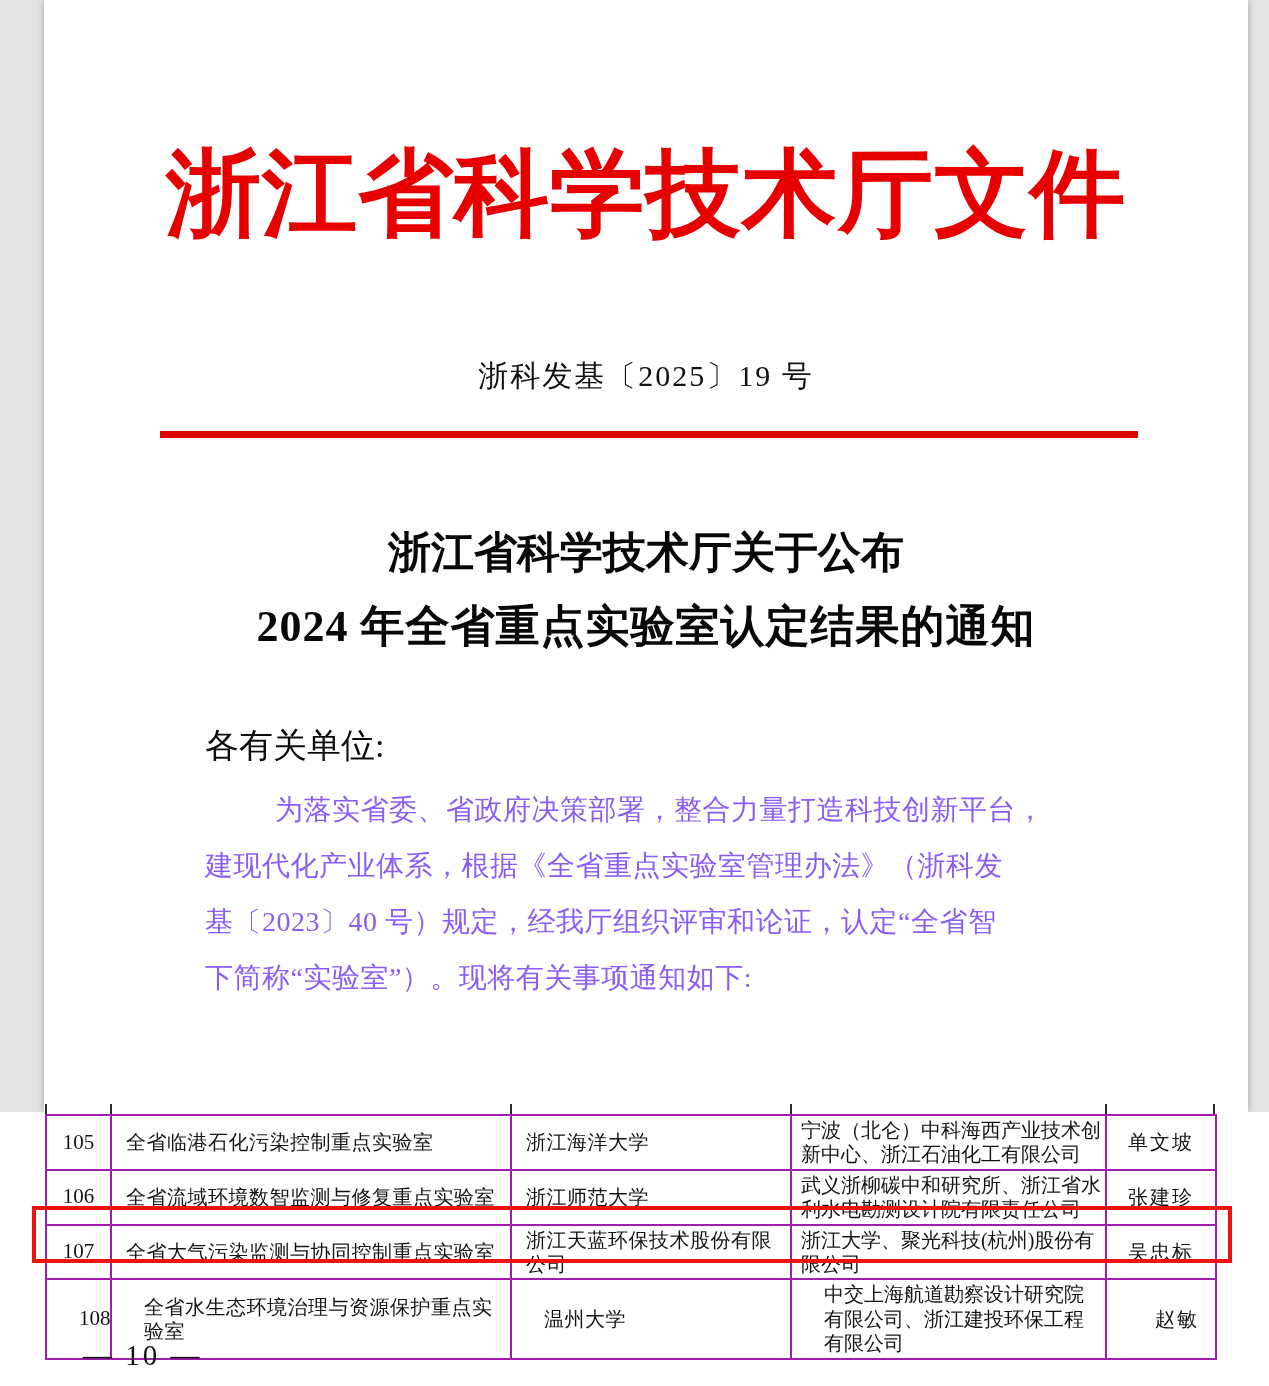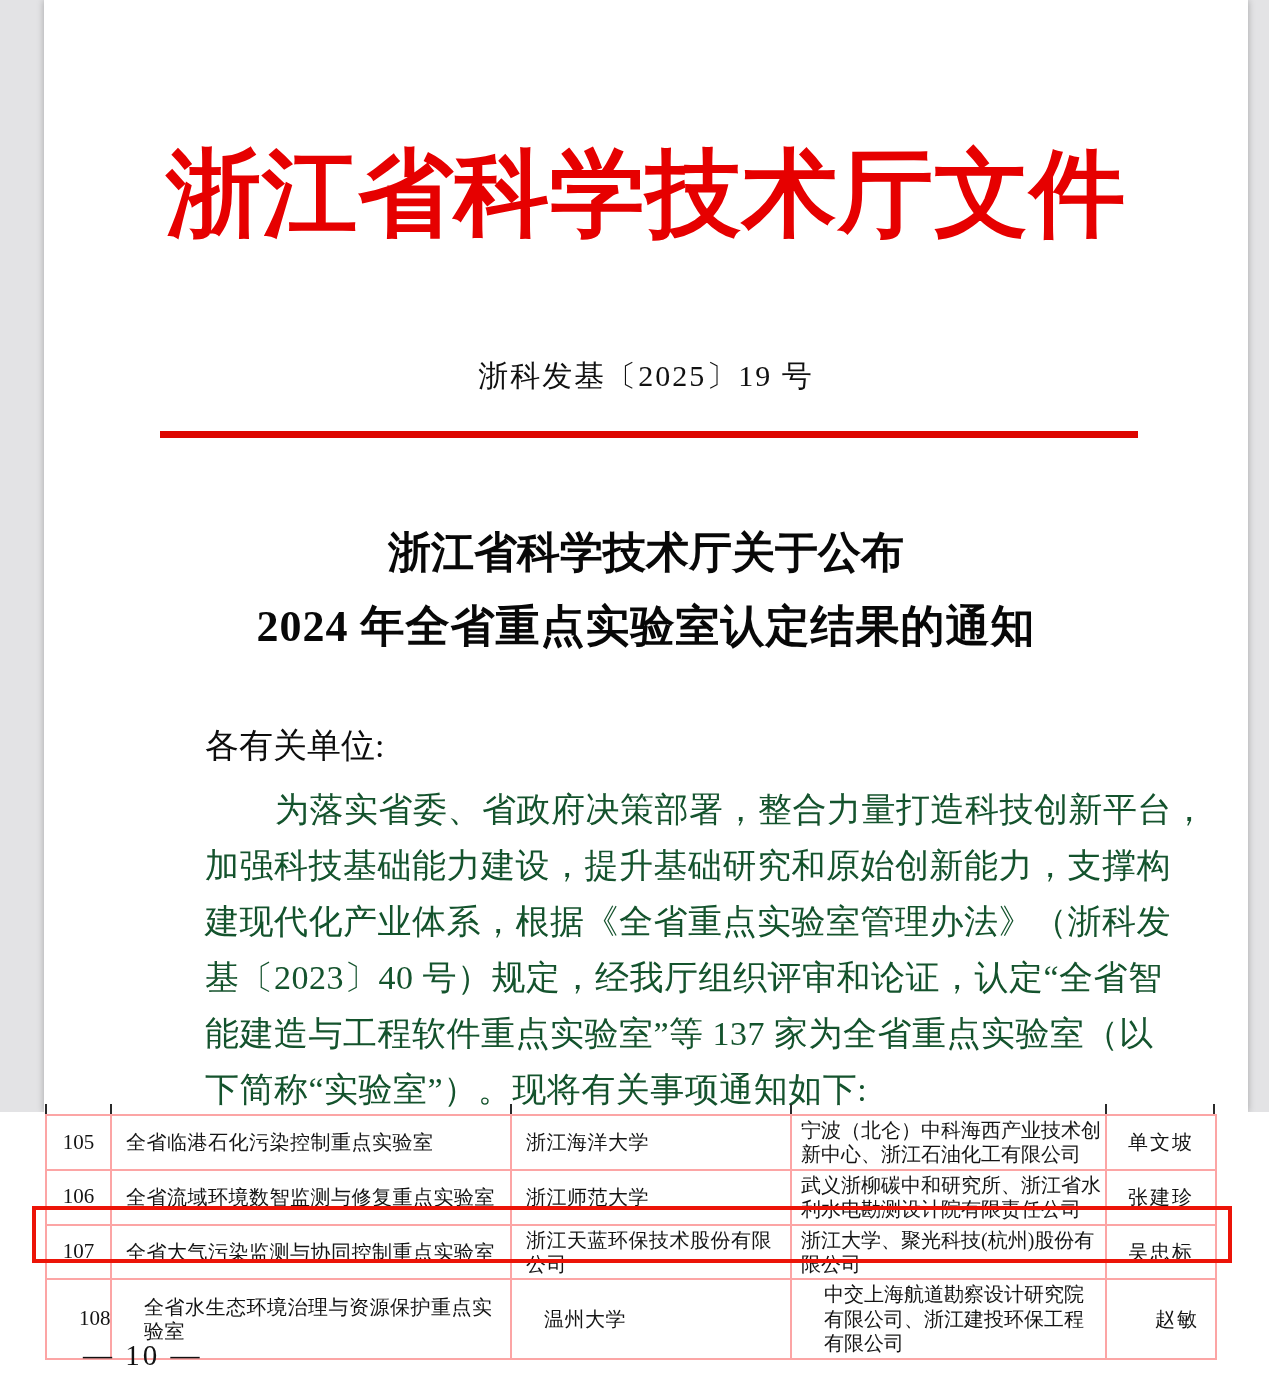--- a/index.html
+++ b/index.html
@@ -69,22 +69,22 @@
     position: absolute;
     left: 161px; top: 722px;
     font-size: 34px;
     line-height: 48px;
     color: #0d0d0d;
   }
   .body-para {
     position: absolute;
     left: 161px; top: 782px;
     width: 945px;
-    font-size: 34px;
-    color: #14532d;
+    font-size: 28px;
+    color: #8b5cf6;
   }
   .body-para .line {
     line-height: 56px;
     white-space: nowrap;
     letter-spacing: 0.5px;
   }
   .body-para .line.indent { padding-left: 70px; }
   
   .table-section {
     position: absolute;
@@ -102,21 +102,21 @@
     position: absolute;
     left: 45px; top: 2px;
     width: 1170px;
     border-collapse: collapse;
     table-layout: fixed;
     font-family: "Liberation Serif", "DejaVu Serif", serif;
     font-size: 20px;
     color: #141414;
   }
   table.results td {
-    border: 2px solid #fca5a5;
+    border: 2px solid #a21caf;
     vertical-align: middle;
     line-height: 1.22;
     overflow: hidden;
   }
   td.c-no { text-align: center; font-size: 21px; }
   td.c-lab, td.c-host { padding: 2px 8px 2px 14px; letter-spacing: 0.5px; }
   td.c-partner { padding: 2px 4px 2px 9px; }
   td.c-director { text-align: center; letter-spacing: 2px; border-radius: 9px; }
   tr.r105 td { height: 46px; }
   tr.r106 td { height: 41px; }
@@ -154,24 +154,22 @@
 
       <div class="notice-title">
         <div class="t1">浙江省科学技术厅关于公布</div>
         <div class="t2">2024 年全省重点实验室认定结果的通知</div>
       </div>
 
       <div class="salutation">各有关单位:</div>
 
       <div class="body-para">
         <div class="line indent">为落实省委、省政府决策部署，整合力量打造科技创新平台，</div>
-        <div class="line">加强科技基础能力建设，提升基础研究和原始创新能力，支撑构</div>
         <div class="line">建现代化产业体系，根据《全省重点实验室管理办法》（浙科发</div>
         <div class="line">基〔2023〕40 号）规定，经我厅组织评审和论证，认定“全省智</div>
-        <div class="line">能建造与工程软件重点实验室”等 137 家为全省重点实验室（以</div>
         <div class="line">下简称“实验室”）。现将有关事项通知如下:</div>
       </div>
 
     </div>
   </div>
 
   <div class="table-section">
 
     <div class="stub" style="left:45px"></div>
     <div class="stub" style="left:110px"></div>

